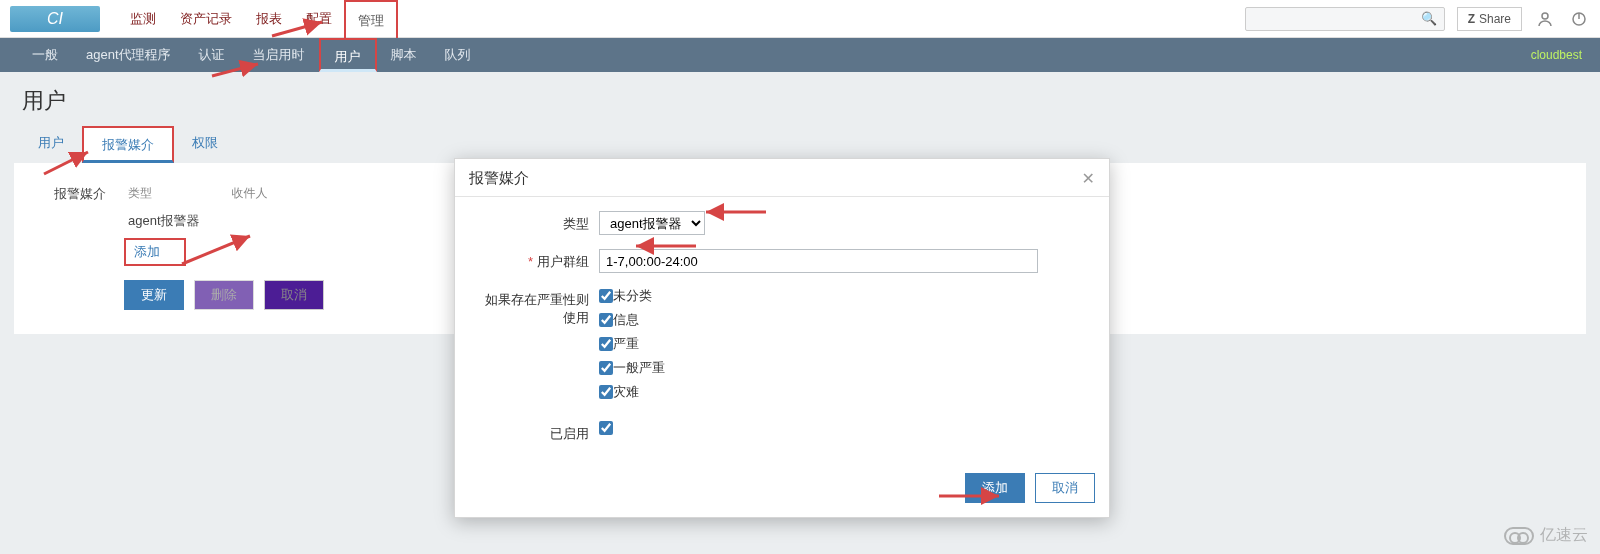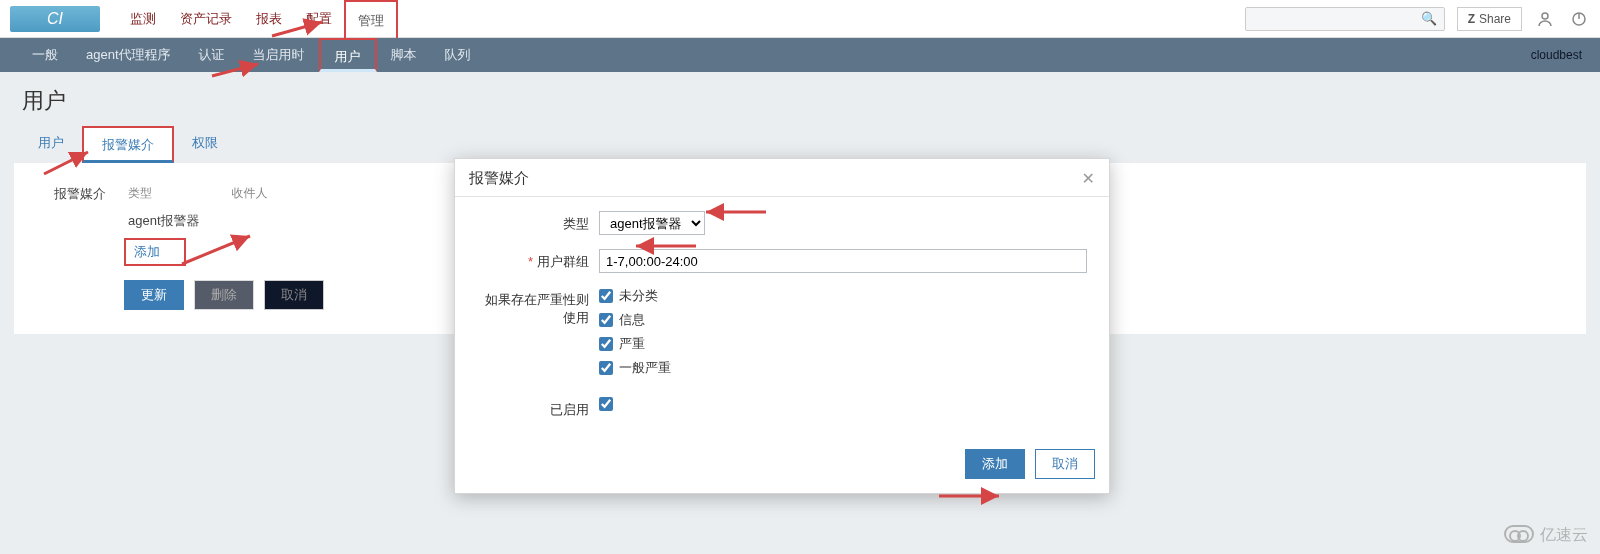--- a/index.html
+++ b/index.html
@@ -67,21 +67,21 @@
   }
   .subnav-item {
     padding: 0 14px; height:34px; line-height:34px; cursor:pointer;
   }
   .subnav-item.active {
     border:2px solid #d64545;
     border-bottom: 3px solid #cfe7f7;
     background:#5d7489;
     color:#fff;
   }
-  .subnav-right { margin-left:auto; color:#0f172a; font-size:12px; }
+  .subnav-right { margin-left:auto; color:#bef264; font-size:12px; }
 
   
   .page-heading {
     padding: 14px 22px 10px;
     font-size: 22px;
     color:#333;
     background:#ebeef0;
   }
 
   
@@ -125,21 +125,21 @@
     padding:3px 24px 3px 8px;
     color:#3b7cb5; cursor:pointer; margin-top:4px;
   }
   .btn-row { margin-top:14px; display:flex; gap:10px; }
   .btn {
     border:1px solid #3b7cb5;
     background:#3b7cb5; color:#fff;
     padding:5px 16px; cursor:pointer; font-size:13px;
   }
   .btn.secondary {
-    background:#0f172a; color:#888; border:1px solid #ccc;
+    background:#4c1d95; color:#888; border:1px solid #ccc;
   }
   .btn.disabled { opacity:.7; cursor:default; }
   .btn.outline { background:#fff; color:#3b7cb5; border:1px solid #3b7cb5; }
 
   
   .modal {
     position:absolute;
     left:454px; top:158px;
     width:656px;
     background:#fff;
@@ -158,38 +158,38 @@
   .form-label {
     width:124px; text-align:right; padding-right:10px; color:#333; font-size:13px;
     padding-top:4px;
   }
   .form-label .req { color:#d64545; margin-right:4px; }
   .form-ctrl { flex:1; }
   select.ctrl, input.ctrl {
     border:1px solid #b9bfc4; height:24px; padding:2px 6px; font-size:13px;
     background:#fff;
   }
-  input.ctrl { width:488px; }
-  .sev-list label { display:flex; align-items:center; gap:6px; margin-bottom:6px; color:#333; font-size:13px; }
+  input.ctrl { width:439px; }
+  .sev-list label { display:flex; align-items:center; gap:0; margin-bottom:6px; color:#333; font-size:13px; }
   .sev-list input[type=checkbox]{ width:14px;height:14px; accent-color:#3b7cb5; }
   .modal-foot {
     padding:10px 14px 14px;
     display:flex; justify-content:flex-end; gap:10px;
     position:relative;
   }
 
   
   .arrow {
     position:absolute; pointer-events:none;
   }
   .arrow svg { display:block; }
 
   .watermark {
     position:absolute; right:12px; bottom:8px;
-    color:#8c8c8c; font-size:16px; display:flex; gap:6px;
+    color:#8c8c8c; font-size:16px; display:flex; align-items:center; gap:6px;
     opacity:.6;
   }
   .watermark .wm-icon {
     width:30px;height:18px;border:2px solid #8c8c8c;border-radius:10px;
     position:relative;
   }
   .watermark .wm-icon::before,
   .watermark .wm-icon::after{
     content:""; position:absolute; width:8px;height:8px;border:2px solid #8c8c8c;border-radius:50%;
     top:3px;
@@ -311,20 +311,24 @@
             <span>信息</span>
           </label>
         <label>
             <input type="checkbox" checked="" style="">
             <span>严重</span>
           </label>
         <label>
             <input type="checkbox" checked="" style="">
             <span>一般严重</span>
           </label>
+        <label>
+            <input type="checkbox" checked="" style="">
+            <span>灾难</span>
+          </label>
       </div>
     </div>
     <div class="form-row">
       <div class="form-label">已启用</div>
       <div class="form-ctrl">
         <input type="checkbox" checked="" style="width: 14px; height: 14px; accent-color: rgb(59, 124, 181);">
       </div>
     </div>
   </div>
   <div class="modal-foot">

